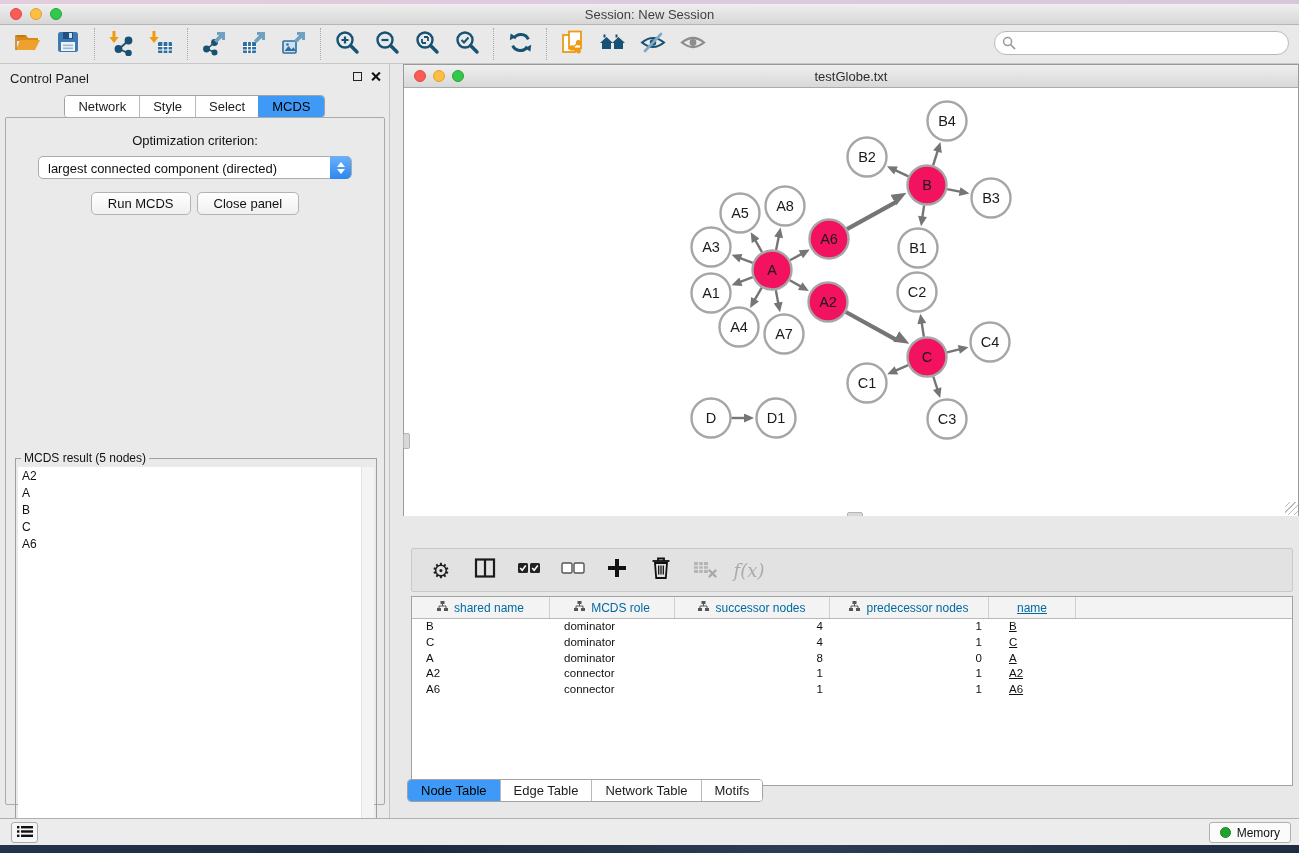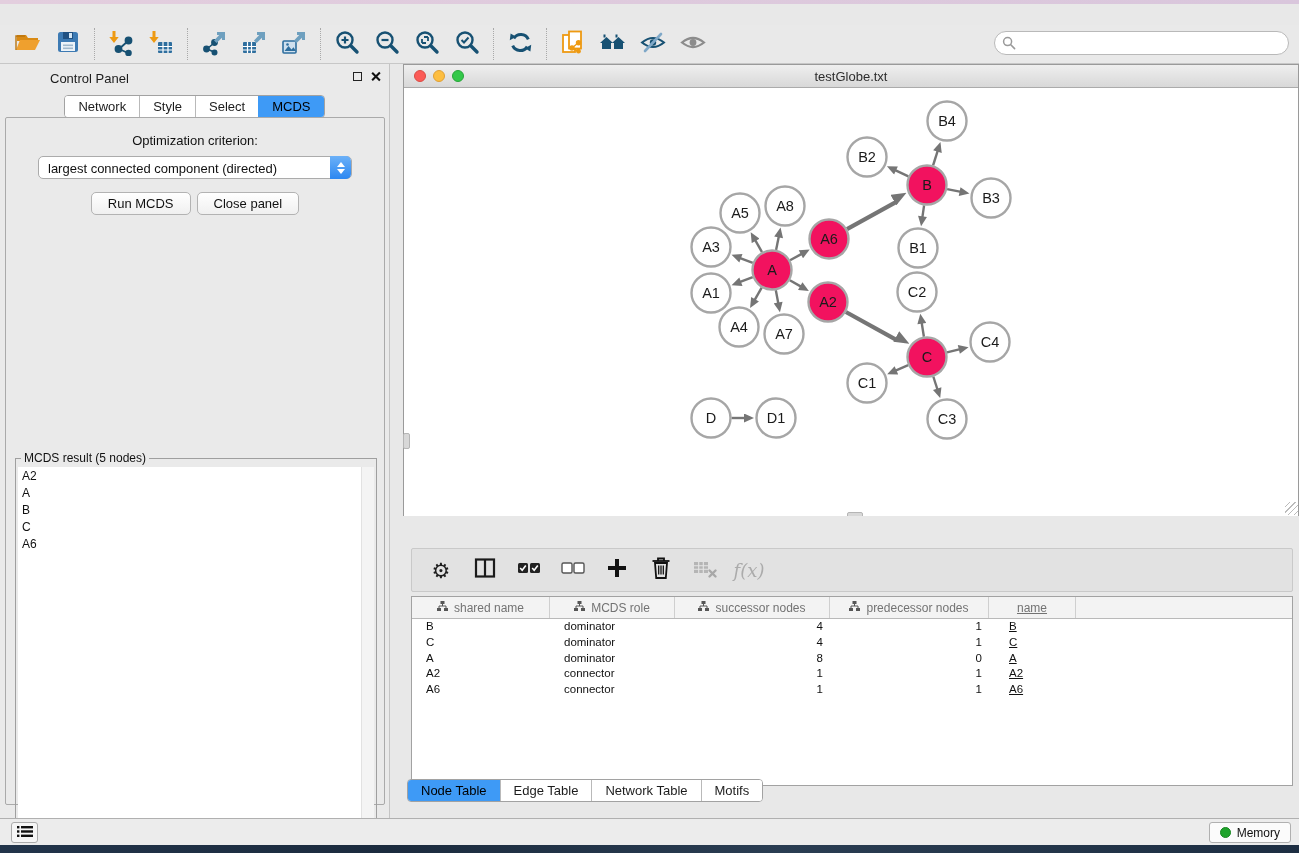--- a/index.html
+++ b/index.html
@@ -29,21 +29,21 @@
   .search-input { width:100%; height:100%; border:1px solid #b9b9b9; border-radius:13px;
     background:#fff; padding-left:26px; font-size:12px; outline:none; }
   .search-mag { position:absolute; left:8px; top:5px; }
 
   
   .main { position:absolute; left:0; top:64px; width:1299px; height:754px; background:#e8e8e8; }
 
   
   .control-panel { position:absolute; left:0; top:0; width:390px; height:754px; background:#eaeaea;
     border-right:1px solid #c4c4c4; }
-  .panel-header { position:relative; height:26px;margin-left:40px; }
+  .panel-header { position:relative; height:26px; }
   .panel-title { position:absolute; left:10px; top:7px; font-size:13px; color:#1c1c1c; }
   .panel-ctrls { position:absolute; right:8px; top:7px; display:flex; gap:8px; align-items:center; }
   .float-box { width:9px; height:9px; border:1.5px solid #222; display:inline-block; }
   .close-x { width:11px; height:11px; display:inline-block; position:relative; }
   .close-x::before,.close-x::after{ content:""; position:absolute; left:5px; top:0; width:2.2px; height:11px; background:#111; }
   .close-x::before{ transform:rotate(45deg);} .close-x::after{ transform:rotate(-45deg);}
 
   .cp-tabs { position:absolute; left:0; top:31px; width:100%; display:flex; justify-content:center; }
   .seg { display:flex; border:1px solid #a2a2a2; border-radius:4px; overflow:hidden; background:#fff; }
   .seg-btn { padding:3px 13px; font-size:13px; color:#1c1c1c; background:#fff; border-left:1px solid #b9b9b9; cursor:default; }
@@ -90,21 +90,21 @@
   .tp-toolbar { position:absolute; left:8px; top:32px; width:882px; height:44px; background:#e2e2e2;
     border:1px solid #c9c9c9; border-radius:2px; display:flex; align-items:center; padding-left:12px; gap:10px; }
   .tpt-btn { width:34px; height:34px; display:flex; align-items:center; justify-content:center; }
   .gear-glyph { font-size:21px; color:#1f1f1f; line-height:1; }
   .fx-label { font-family:"DejaVu Serif", serif; font-style:italic; font-size:18px; color:#ababab; }
 
   .data-table { position:absolute; left:8px; top:80px; width:882px; height:190px; background:#fff;
     border:1px solid #a2a2a2; overflow:hidden; }
   .thead { display:flex; height:22px; border-bottom:1px solid #b9b9b9; background:#f3f3f3; }
   .th { position:relative; display:flex; align-items:center; justify-content:center;
-    border-right:1px solid #cfcfcf; font-size:12px; color:#737373; gap:6px; }
+    border-right:1px solid #cfcfcf; font-size:12px; color:#0369a1; gap:6px; }
   .trow { display:flex; height:15.8px; }
   .td { font-size:11.5px; color:#111; line-height:15.8px; white-space:nowrap; overflow:hidden; }
   .c0{width:138px;} .c1{width:125px;} .c2{width:155px;} .c3{width:159px;} .c4{width:87px;text-decoration:underline;}
   .td.c0{ padding-left:14px; } .td.c1{ padding-left:14px; }
   .td.c2{ text-align:right; padding-right:7px; } .td.c3{ text-align:right; padding-right:7px; }
   .td.c4{ padding-left:20px; }
 
   .tp-tabs { position:absolute; left:4px; bottom:16px; width:100%; display:flex; justify-content:flex-start; }
 
   
@@ -118,20 +118,26 @@
   .desktop-bottom { position:absolute; left:0; top:845px; width:1299px; height:8px;
     background:linear-gradient(90deg,#22344a,#1b2b3e 30%,#2a3d52 60%,#1d2e42); }
 </style>
 </head>
 <body>
 
 <div class="screen">
 
   <div class="desktop-top"></div>
 
+  <div class="titlebar">
+    <span class="traffic tl-red"></span>
+    <span class="traffic tl-yellow"></span>
+    <span class="traffic tl-green"></span>
+    <div class="title-text">Session: New Session</div>
+  </div>
 
   <div class="toolbar">
     <div class="tb-group" style="margin-left:8px;">
       <div class="tb-btn">
         <span><svg width="28" height="26" viewBox="0 0 28 26">
               <path d="M3 6h9l2 3h10v3H3z" fill="#d98a14"></path>
               <path d="M2 21l4-10h20l-5 10z" fill="#efa02e"></path>
               <path d="M2 21V7h9" fill="none" stroke="#b9740e" stroke-width="1.4"></path>
             </svg></span>
       </div>

